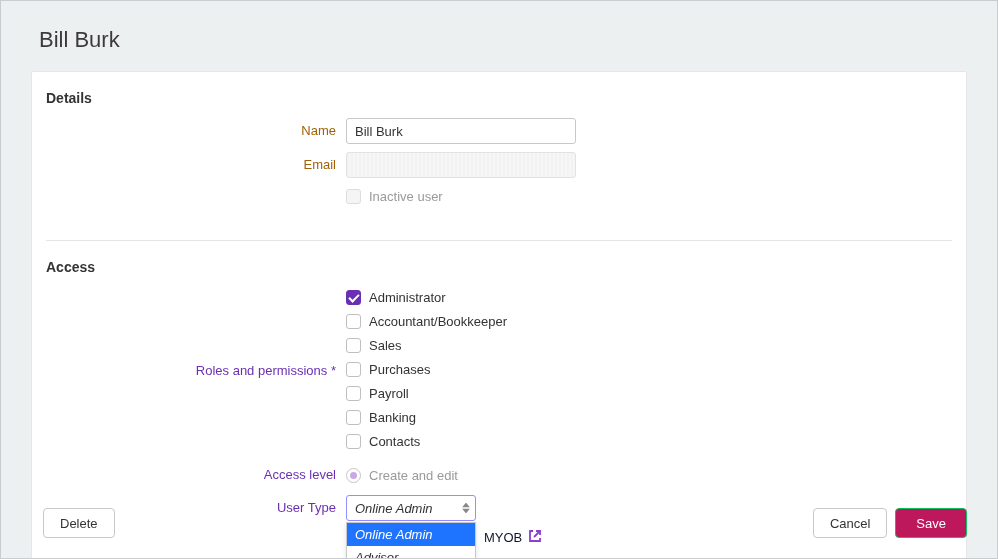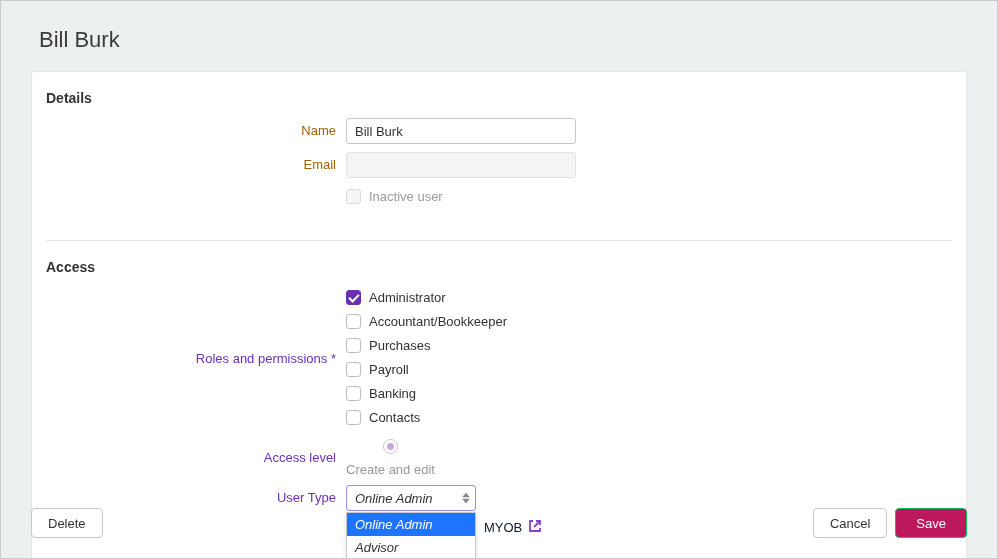--- a/index.html
+++ b/index.html
@@ -119,21 +119,20 @@
     transform: rotate(45deg);
   }
   .chk.disabled { color: #9a9a9a; }
   .chk.disabled input[type=checkbox] { border-color: #dcdcdc; background: #f5f5f5; cursor: default; }
   .radio {
     display: flex;
     align-items: center;
     gap: 8px;
     color: #9a9a9a;
     font-size: 13px;
-    flex-direction: column;
   }
   .radio input[type=radio] {
     appearance: none;
     width: 15px; height: 15px;
     border: 1px solid #c6c6c6;
     border-radius: 50%;
     position: relative;
     background: #fff;
   }
   .radio input[type=radio]:checked::after {
@@ -196,21 +195,21 @@
     color: #0f172a;
     font-size: 13px;
     display: inline-flex;
     align-items: center;
     gap: 6px;
     margin-left: 0px;
   }
   .ext-icon { color: #6b2fb3; }
   .footer {
     position: absolute;
-    left: 0; right: 0; bottom: 0;
+    left: 12px; right: 0; bottom: 0;
     padding: 16px 30px 20px 30px;
     display: flex;
     justify-content: space-between;
     align-items: flex-end;
   }
   .btn {
     height: 30px;
     padding: 0 16px;
     border: 1px solid #c8c8c8;
     background: #fff;
@@ -276,20 +275,24 @@
       <div class="row top">
         <div class="label-col req link-col">Roles and permissions</div>
         <div class="field-col roles-stack" id="roles-stack">
             <label class="chk">
               <input type="checkbox" checked="" style="">
               <span>Administrator</span>
             </label>
             <label class="chk">
               <input type="checkbox" style="">
               <span>Accountant/Bookkeeper</span>
+            </label>
+            <label class="chk">
+              <input type="checkbox" style="">
+              <span>Sales</span>
             </label>
             <label class="chk">
               <input type="checkbox" style="">
               <span>Purchases</span>
             </label>
             <label class="chk">
               <input type="checkbox" style="">
               <span>Payroll</span>
             </label>
             <label class="chk">

